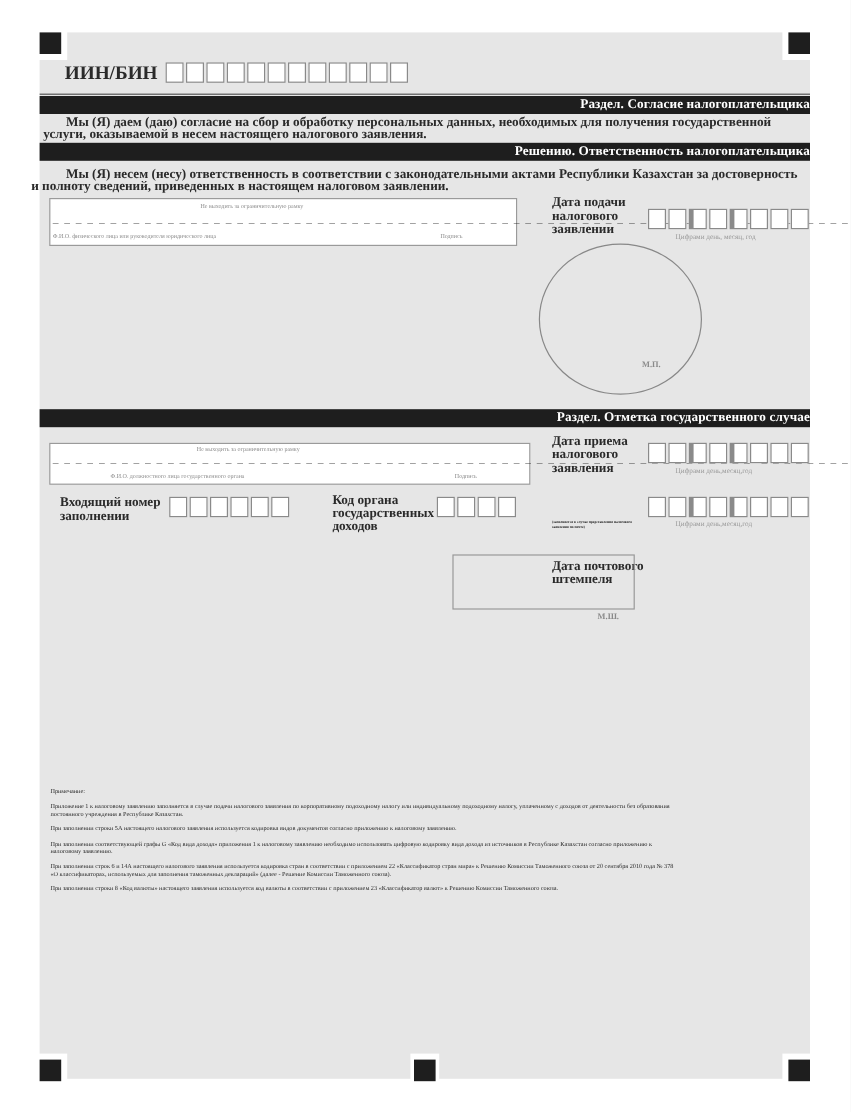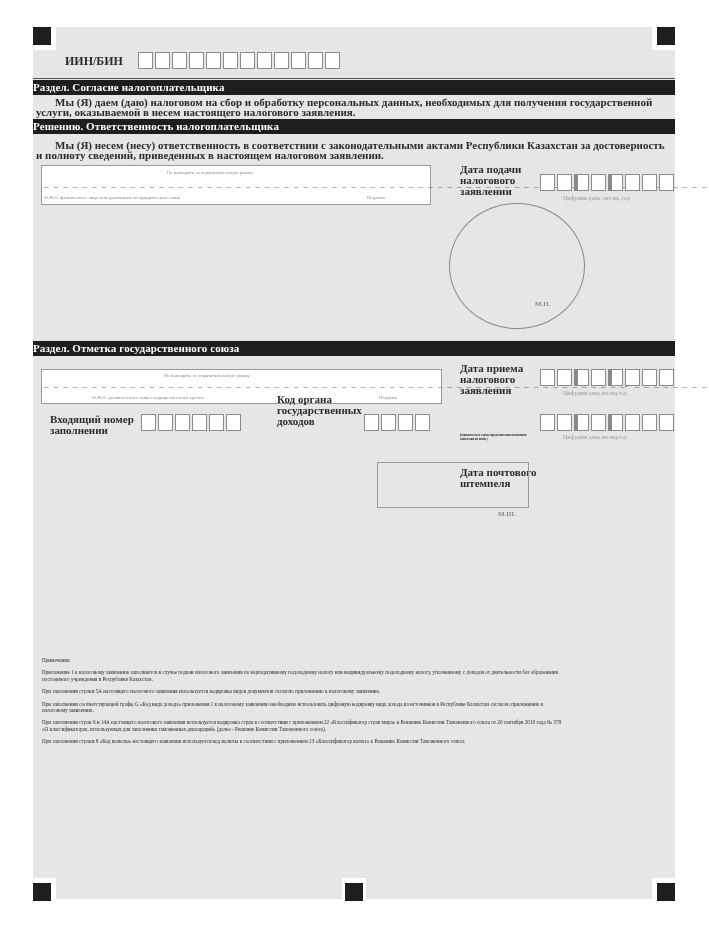--- a/index.html
+++ b/index.html
@@ -13,21 +13,21 @@
   .marker.bm { left:345px; top:883px; box-shadow: 0 -2px 0 3px #fff; }
   .marker.br { left:657px; top:883px; box-shadow: -2px -2px 0 3px #fff; }
 
   .abs { position:absolute; }
   .cells { display:flex; }
   .cell { width:13px; height:16px; border:1px solid #8a8a8a; background:#fff; margin-right:2px; box-sizing:border-box; }
   .cell.big { width:15px; height:17px; }
   .cell.sep { border-left:4px solid #8a8a8a; }
 
   .bar { position:absolute; left:33px; width:642px; height:15px; background:#1e1e1e; color:#fff;
-         font-size:11px; text-align:left; line-height:15px; font-weight:bold; letter-spacing:0.1px; }
+         font-size:11px; text-align:right; line-height:15px; font-weight:bold; letter-spacing:0.1px; }
   .rule { position:absolute; left:33px; width:642px; height:1px; background:#555; }
 
   .para { position:absolute; font-size:11px; line-height:11px; font-weight:bold; color:#2a2a2a; }
 
   .sigbox { position:absolute; background:#fff; border:1px solid #9a9a9a; box-sizing:border-box; }
   .tiny { font-size:5px; color:#8a8a8a; position:absolute; white-space:nowrap; }
   .dash { position:absolute; font-family:"Liberation Mono", monospace; font-size:11px; font-weight:bold; letter-spacing:0; color:#1e1e1e; white-space:nowrap; }
   .label { position:absolute; font-size:11px; line-height:11px; font-weight:bold; color:#2a2a2a; }
   .hint { position:absolute; font-size:6px; color:#9a9a9a; white-space:nowrap; }
   .micro { position:absolute; font-size:3px; line-height:3.5px; color:#1e1e1e; font-weight:bold; width:70px; }
@@ -43,45 +43,45 @@
 <body>
 
 <div class="page"></div>
 
 <div class="marker tl"></div>
 <div class="marker tr"></div>
 <div class="marker bl"></div>
 <div class="marker bm"></div>
 <div class="marker br"></div>
 
-<div class="label" style="left:65px; top:56px; font-size:12px;">ИИН/БИН</div>
+<div class="label" style="left:54px; top:56px; font-size:16px;">ИИН/БИН</div>
 <div class="abs cells" style="left:138px; top:52px;" id="iin-cells">
     <div class="cell big"></div>
     <div class="cell big"></div>
     <div class="cell big"></div>
     <div class="cell big"></div>
     <div class="cell big"></div>
     <div class="cell big"></div>
     <div class="cell big"></div>
     <div class="cell big"></div>
     <div class="cell big"></div>
     <div class="cell big"></div>
     <div class="cell big"></div>
     <div class="cell big"></div>
   </div>
 
 <div class="rule" style="top:78px;"></div>
 
 <div class="bar" style="top:80px;">Раздел. Согласие налогоплательщика</div>
-<div class="para" style="left:55px; top:97px;">Мы (Я) даем (даю) налоговом на сбор и обработку персональных данных, необходимых для получения государственной</div>
+<div class="para" style="left:55px; top:97px;">Мы (Я) даем (даю) согласие на сбор и обработку персональных данных, необходимых для получения государственной</div>
 <div class="para" style="left:36px; top:107px;">услуги, оказываемой в несем настоящего налогового заявления.</div>
 
 <div class="bar" style="top:119px;">Решению. Ответственность налогоплательщика</div>
 <div class="para" style="left:55px; top:140px;">Мы (Я) несем (несу) ответственность в соответствии с законодательными актами Республики Казахстан за достоверность</div>
-<div class="para" style="left:36px; top:150px;text-align:center;">и полноту сведений, приведенных в настоящем налоговом заявлении.</div>
+<div class="para" style="left:26px; top:150px;text-align:center;">и полноту сведений, приведенных в настоящем налоговом заявлении.</div>
 
 <div class="sigbox" style="left:41px; top:165px; width:390px; height:40px;">
   <div class="tiny" style="left:125px; top:4px;">Не выходить за ограничительную рамку</div>
   <div class="dash" style="left:2px; top:14px; font-size:8px;">_ _ _ _ _ _ _ _ _ _ _ _ _ _ _ _ _ _ _ _ _ _ _ _ _ _ _ _ _ _ _ _ _ _ _ _ _ _ _ _ _ _ _ _ _ _ _ _ _ _ _ _ _ _ _ _ _ _ _ _ _/ _ _ _ _ _ _ _ _ _ _ _ _ _ _ _ _/</div>
   <div class="tiny" style="left:2px; top:29px;">Ф.И.О. физического лица или руководителя юридического лица</div>
   <div class="tiny" style="left:325px; top:29px;">Подпись</div>
 </div>
 
 <div class="label" style="left:460px; top:164px; width:80px;">Дата подачи налогового заявлении</div>
 <div class="abs cells" style="left:540px; top:174px;" id="date1">
@@ -92,21 +92,21 @@
     <div class="cell big sep"></div>
     <div class="cell big"></div>
     <div class="cell big"></div>
     <div class="cell big"></div>
   </div>
 <div class="hint" style="left:563px; top:195px;">Цифрами день, месяц, год</div>
 
 <div class="stamp-circle"></div>
 <div class="mp" style="left:535px; top:300px;">М.П.</div>
 
-<div class="bar" style="top:341px;">Раздел. Отметка государственного союза</div>
+<div class="bar" style="top:341px;">Раздел. Отметка государственного случае</div>
 
 <div class="sigbox" style="left:41px; top:369px; width:401px; height:35px;">
   <div class="tiny" style="left:122px; top:3px;">Не выходить за ограничительную рамку</div>
   <div class="dash" style="left:2px; top:10px; font-size:8px;">_ _ _ _ _ _ _ _ _ _ _ _ _ _ _ _ _ _ _ _ _ _ _ _ _ _ _ _ _ _ _ _ _ _ _ _ _ _ _ _ _ _ _ _ _ _ _ _ _ _ _ _ _ _ _ _ _ _ _ _ _/ _ _ _ _ _ _ _ _ _ _ _ _ _ _ _ _/</div>
   <div class="tiny" style="left:50px; top:25px;">Ф.И.О. должностного лица государственного органа</div>
   <div class="tiny" style="left:337px; top:25px;">Подпись</div>
 </div>
 
 <div class="label" style="left:460px; top:363px; width:80px;">Дата приема налогового заявления</div>
 <div class="abs cells" style="left:540px; top:369px;" id="date2">
@@ -124,21 +124,21 @@
 <div class="label" style="left:50px; top:414px; width:92px;">Входящий номер заполнении</div>
 <div class="abs cells" style="left:141px; top:414px;" id="incoming">
     <div class="cell big"></div>
     <div class="cell big"></div>
     <div class="cell big"></div>
     <div class="cell big"></div>
     <div class="cell big"></div>
     <div class="cell big"></div>
   </div>
 
-<div class="label" style="left:277px; top:394px; width:88px;">Код органа государственных доходов</div>
+<div class="label" style="left:277px; top:412px; width:88px;">Код органа государственных доходов</div>
 <div class="abs cells" style="left:364px; top:414px;" id="revcode">
     <div class="cell big"></div>
     <div class="cell big"></div>
     <div class="cell big"></div>
     <div class="cell big"></div>
   </div>
 
 <div class="label" style="left:460px; top:432px; width:82px;margin-top:35px;">Дата почтового штемпеля</div>
 <div class="micro" style="left:460px; top:434px;">(заполняется в случае представления налогового заявления по почте)</div>
 <div class="abs cells" style="left:540px; top:414px;" id="date3">

